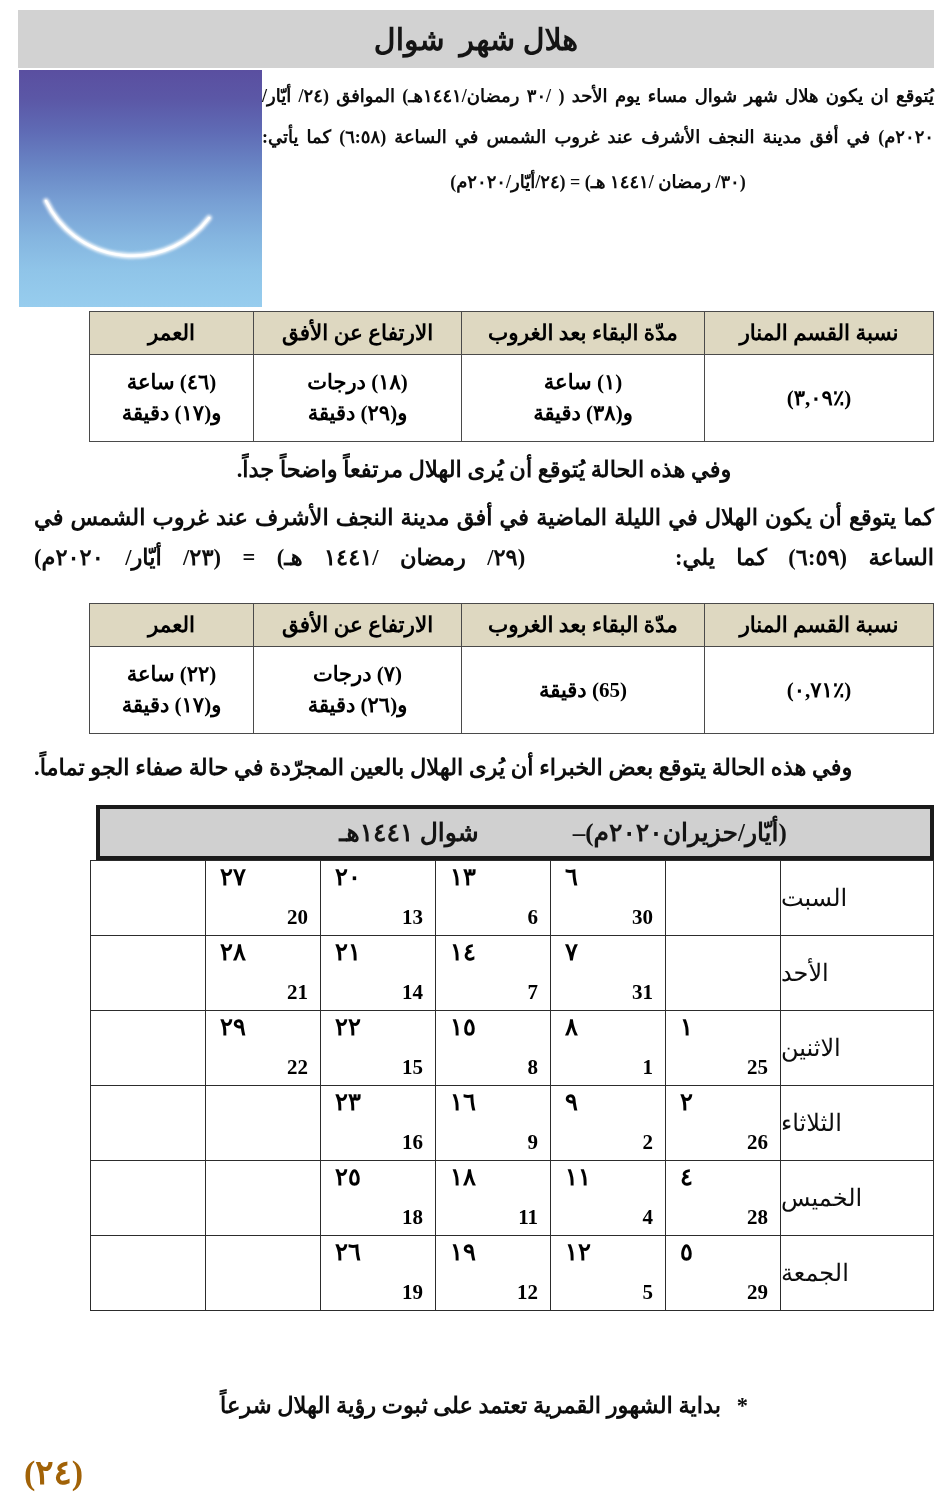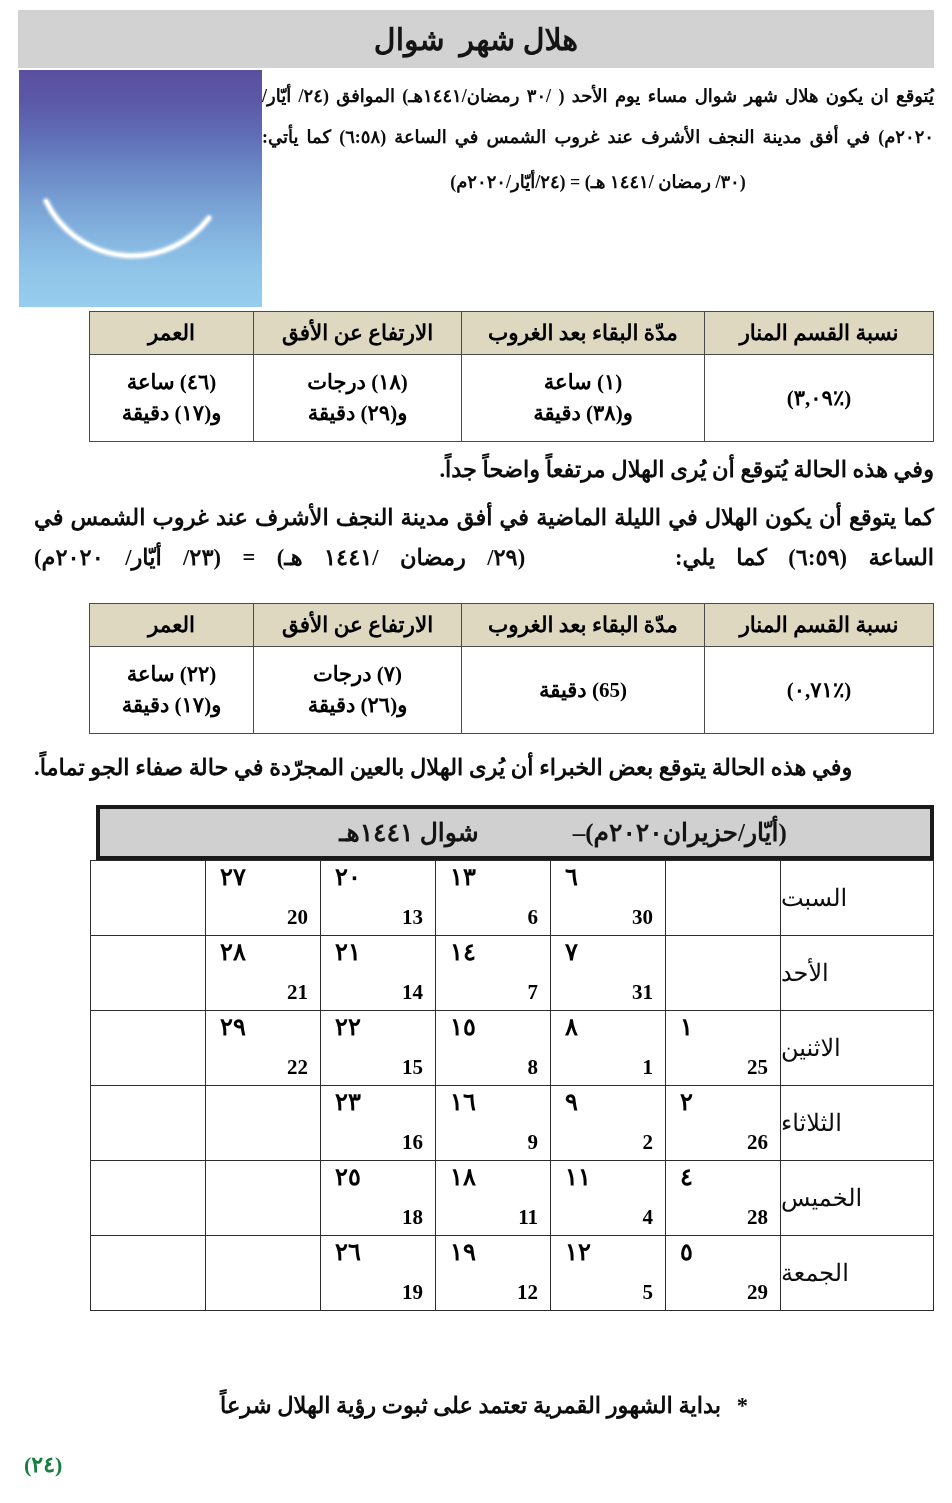--- a/index.html
+++ b/index.html
@@ -111,21 +111,21 @@
     position: absolute;
     font-size: 22.5px;
     font-weight: bold;
     line-height: 40px;
     color: #0d0d0d;
   }
   #note-one {
     right: 18px;
     top: 450px;
     width: 900px;
-    text-align: right;
+    text-align: center;
   }
   #note-two {
     right: 18px;
     top: 498px;
     width: 900px;
     text-align: justify;
     text-align-last: justify;
   }
   #note-two .second-line { display: block; }
   #note-three {
@@ -216,23 +216,23 @@
     text-align: center;
     font-size: 22.5px;
     font-weight: bold;
     color: #0d0d0d;
   }
   .footnote .star { margin-left: 10px; }
   .page-number {
     position: absolute;
     left: 24px;
     top: 1452px;
-    font-size: 22px;
-    font-weight: bold;
-    color: #15803d;
+    font-size: 34px;
+    font-weight: bold;
+    color: #a16207;
     text-align: right;
   }
 </style>
 </head>
 <body>
 
 <div class="header-bar">
   <div class="header-title">هلال شهر  شوال</div>
 </div>
 

